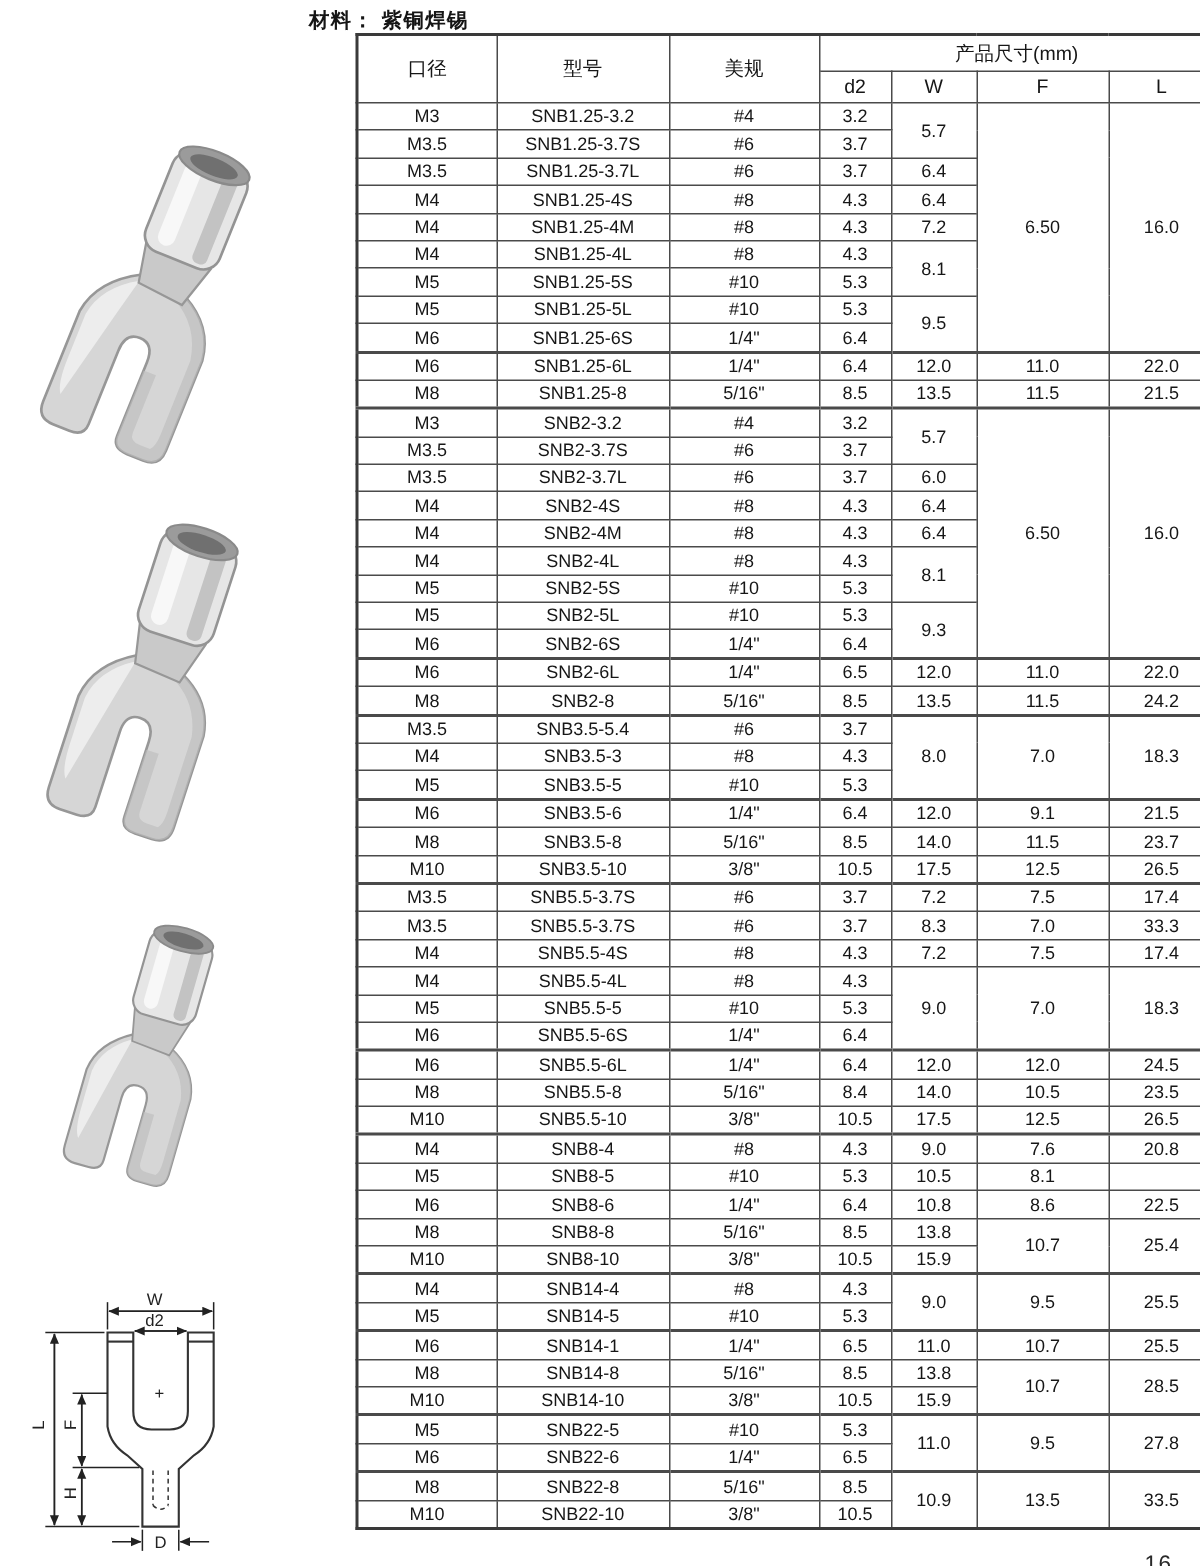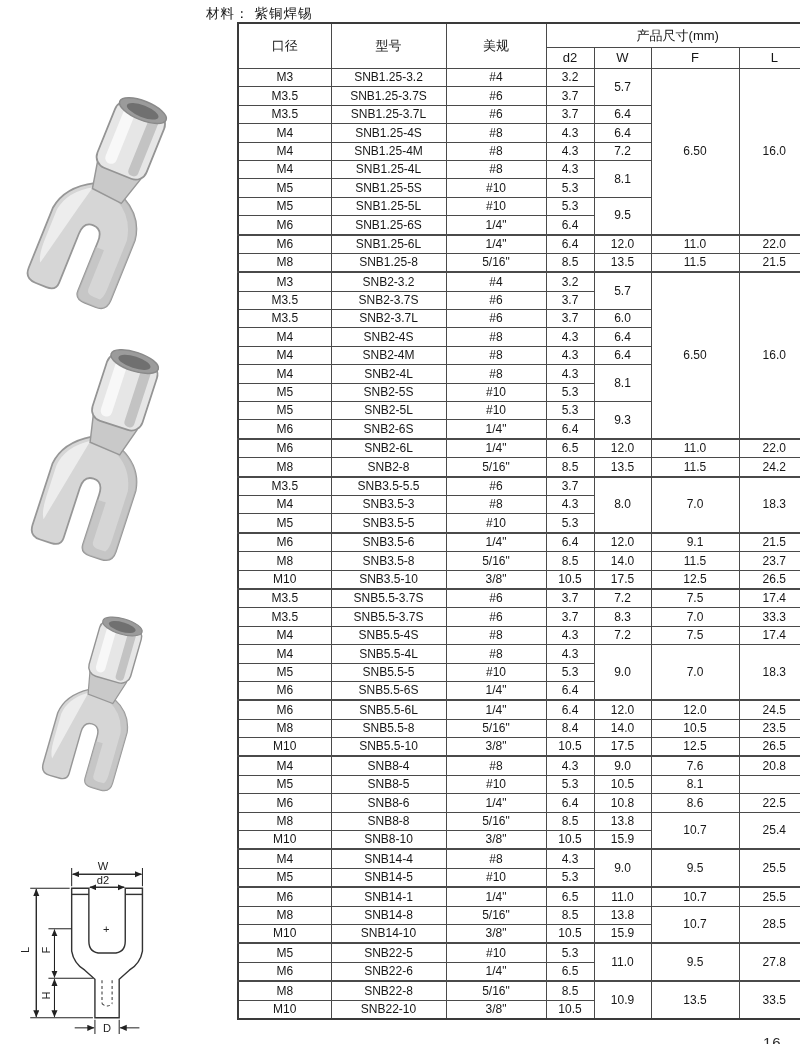--- a/index.html
+++ b/index.html
@@ -7,21 +7,21 @@
     position:relative;
     width:800px;height:1044px;
     background:#ffffff;
     overflow:hidden;
     font-family:"Liberation Sans","DejaVu Sans",sans-serif;
     color:#1a1a1a;
   }
   
   .doc-title{
     position:absolute;left:206px;top:5px;
-    font-size:13.5px;font-weight:normal;color:#151515;
+    font-size:13.5px;font-weight:bold;color:#151515;
     letter-spacing:1px;white-space:nowrap;
   }
   .doc-title .mat-value{
     border-bottom:1.5px solid #151515;
     padding:0 8px 1px 5px;
   }
   
   table.spec{
     position:absolute;left:237px;top:22px;
     width:572px;
@@ -362,21 +362,21 @@
         <td>M8</td>
         <td>SNB2-8</td>
         <td>5/16"</td>
         <td>8.5</td>
         <td>13.5</td>
         <td>11.5</td>
         <td>24.2</td>
       </tr>
       <tr class="thick">
         <td>M3.5</td>
-        <td>SNB3.5-5.5</td>
+        <td>SNB3.5-5.4</td>
         <td>#6</td>
         <td>3.7</td>
         <td rowspan="3">8.0</td>
         <td rowspan="3">7.0</td>
         <td rowspan="3">18.3</td>
       </tr>
       <tr>
         <td>M4</td>
         <td>SNB3.5-3</td>
         <td>#8</td>

